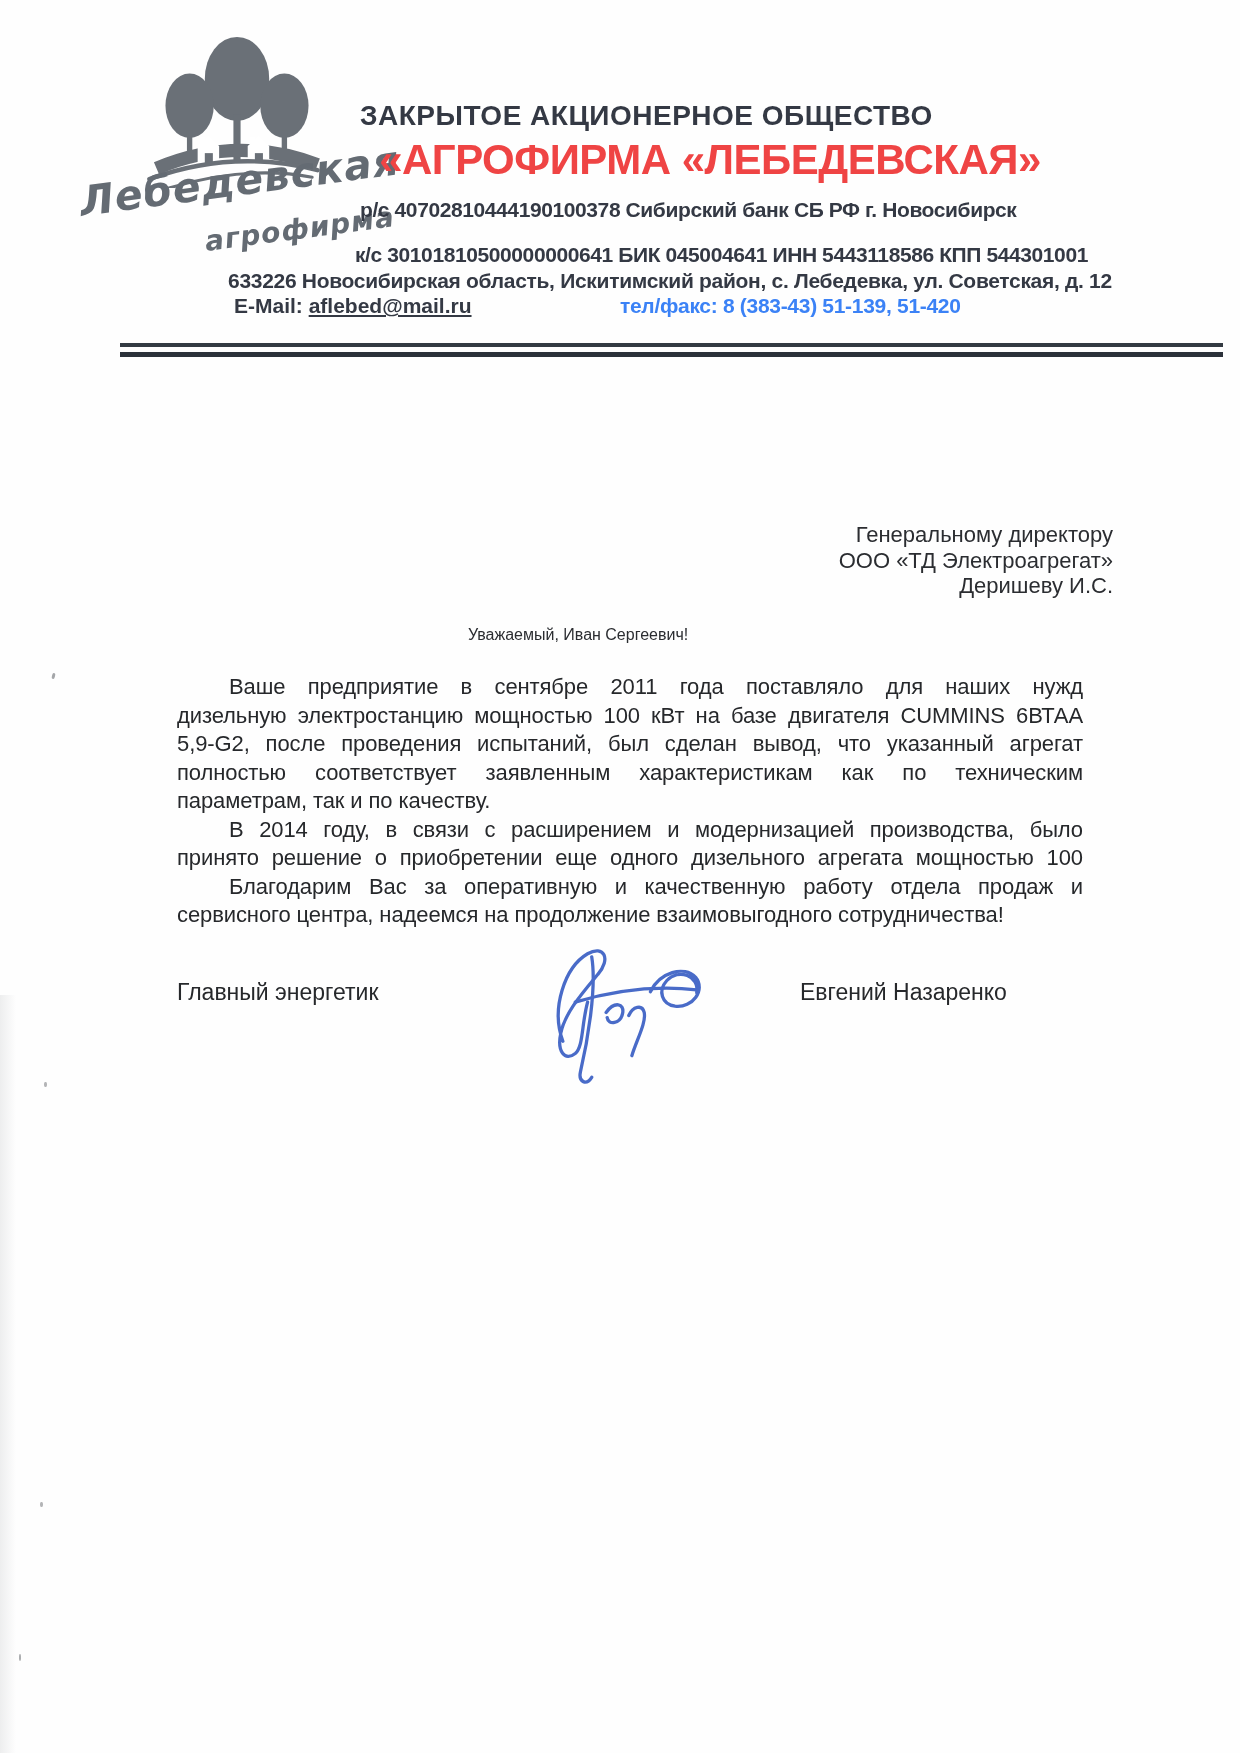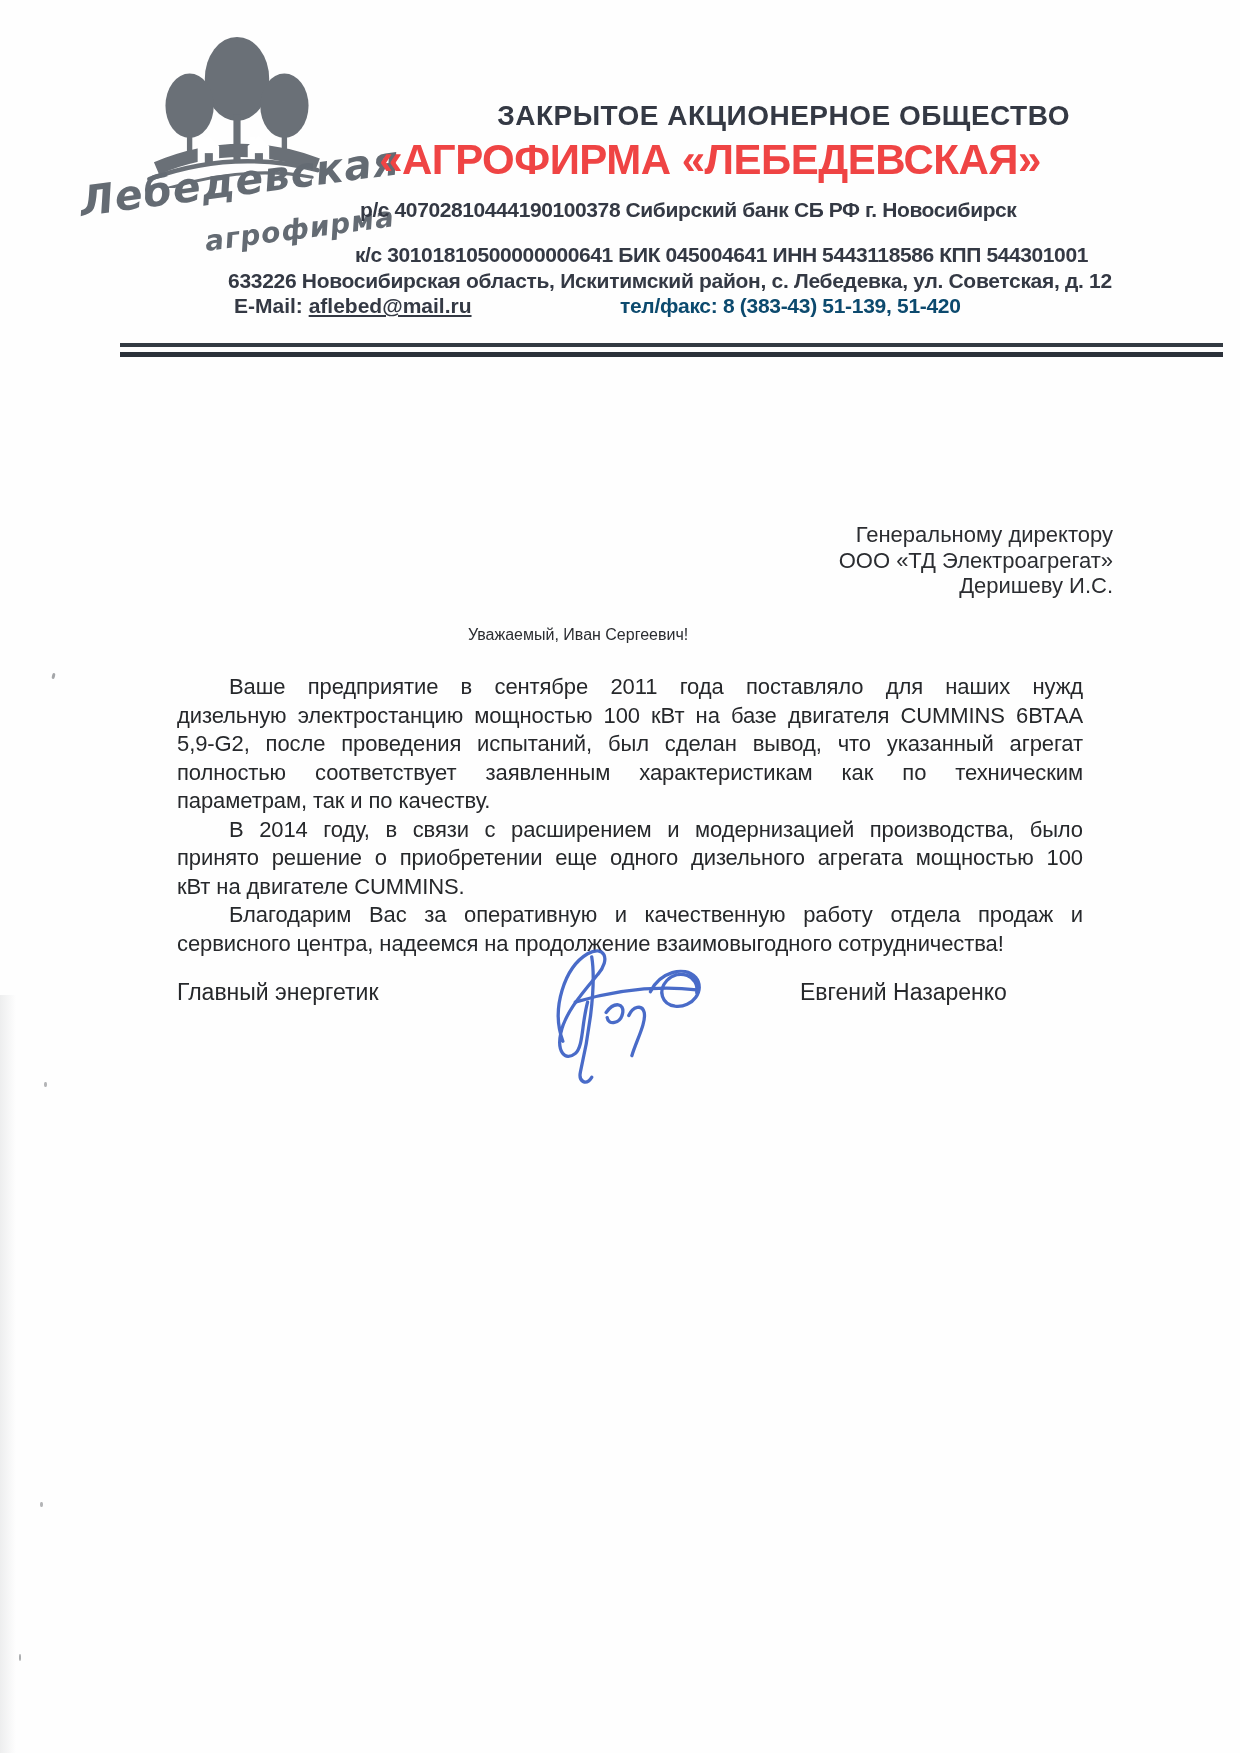--- a/index.html
+++ b/index.html
@@ -25,21 +25,21 @@
   .logo-script-2{
     position:absolute;left:205px;top:225px;width:220px;
     font-family:"DejaVu Sans",sans-serif;
     font-style:italic;font-weight:bold;
     font-size:28px;color:#646b73;
     transform:rotate(-7.5deg);transform-origin:left center;
     letter-spacing:1px;white-space:nowrap;
   }
   .org-type{
     position:absolute;left:360px;top:100px;width:710px;
-    text-align:right;font-weight:bold;font-size:28px;
+    text-align:left;font-weight:bold;font-size:28px;
     color:#343944;letter-spacing:.5px;white-space:nowrap;
   }
   .org-name{
     position:absolute;left:350px;top:136px;width:720px;
     text-align:center;font-weight:bold;font-size:42px;
     color:#ef4444;letter-spacing:-.5px;white-space:nowrap;
   }
   .bank-line-1{
     position:absolute;left:360px;top:198px;width:710px;
     text-align:left;font-weight:bold;font-size:21px;
@@ -55,21 +55,21 @@
     font-weight:bold;font-size:21px;color:#343944;
     letter-spacing:-.3px;white-space:nowrap;
   }
   .contact-email{
     position:absolute;left:234px;top:294px;
     font-weight:bold;font-size:21px;color:#343944;white-space:nowrap;
   }
   .contact-email .email-link{text-decoration:underline;}
   .contact-phone{
     position:absolute;left:620px;top:294px;
-    font-weight:bold;font-size:21px;color:#0c4a6e;
+    font-weight:bold;font-size:21px;color:#3b82f6;
     letter-spacing:-.3px;white-space:nowrap;
   }
   .rule-top{position:absolute;left:120px;top:343px;width:1103px;height:4px;background:#333a42;}
   .rule-bottom{position:absolute;left:120px;top:352px;width:1103px;height:5px;background:#2b313a;}
 
   
   .addressee{
     position:absolute;left:600px;top:522px;width:513px;
     text-align:right;font-size:22px;line-height:25.5px;color:#2b2d31;
   }
@@ -159,21 +159,20 @@
   <div class="salutation">Уважаемый, Иван Сергеевич!</div>
 
   <div class="body-block">
     <div class="body-line first">Ваше предприятие в сентябре 2011 года поставляло для наших нужд</div>
     <div class="body-line">дизельную электростанцию мощностью 100 кВт на базе двигателя CUMMINS 6ВТАА</div>
     <div class="body-line">5,9-G2, после проведения испытаний, был сделан вывод, что указанный агрегат</div>
     <div class="body-line">полностью соответствует заявленным характеристикам как по техническим</div>
     <div class="body-line last">параметрам, так и по качеству.</div>
     <div class="body-line first">В 2014 году, в связи с расширением и модернизацией  производства, было</div>
     <div class="body-line">принято решение о приобретении еще одного дизельного агрегата мощностью 100</div>
-    <div class="body-line last">кВт на двигателе CUMMINS.</div>
     <div class="body-line first">Благодарим Вас за оперативную и  качественную работу отдела продаж и</div>
     <div class="body-line last">сервисного центра, надеемся на продолжение взаимовыгодного сотрудничества!</div>
   </div>
 
   <div class="sign-position">Главный энергетик</div>
 
   <div class="signature-graphic">
     <svg viewBox="0 0 170 150" width="175" height="155" xmlns="http://www.w3.org/2000/svg">
       <g fill="none" stroke="#3a5fc4" stroke-width="3.2" stroke-linecap="round" opacity="0.92">
         <path d="M30,100 C18,68 32,28 54,15 C70,6 77,20 64,35 C50,52 32,72 28,92 C24,110 32,120 42,112 C50,105 48,84 54,62"></path>

